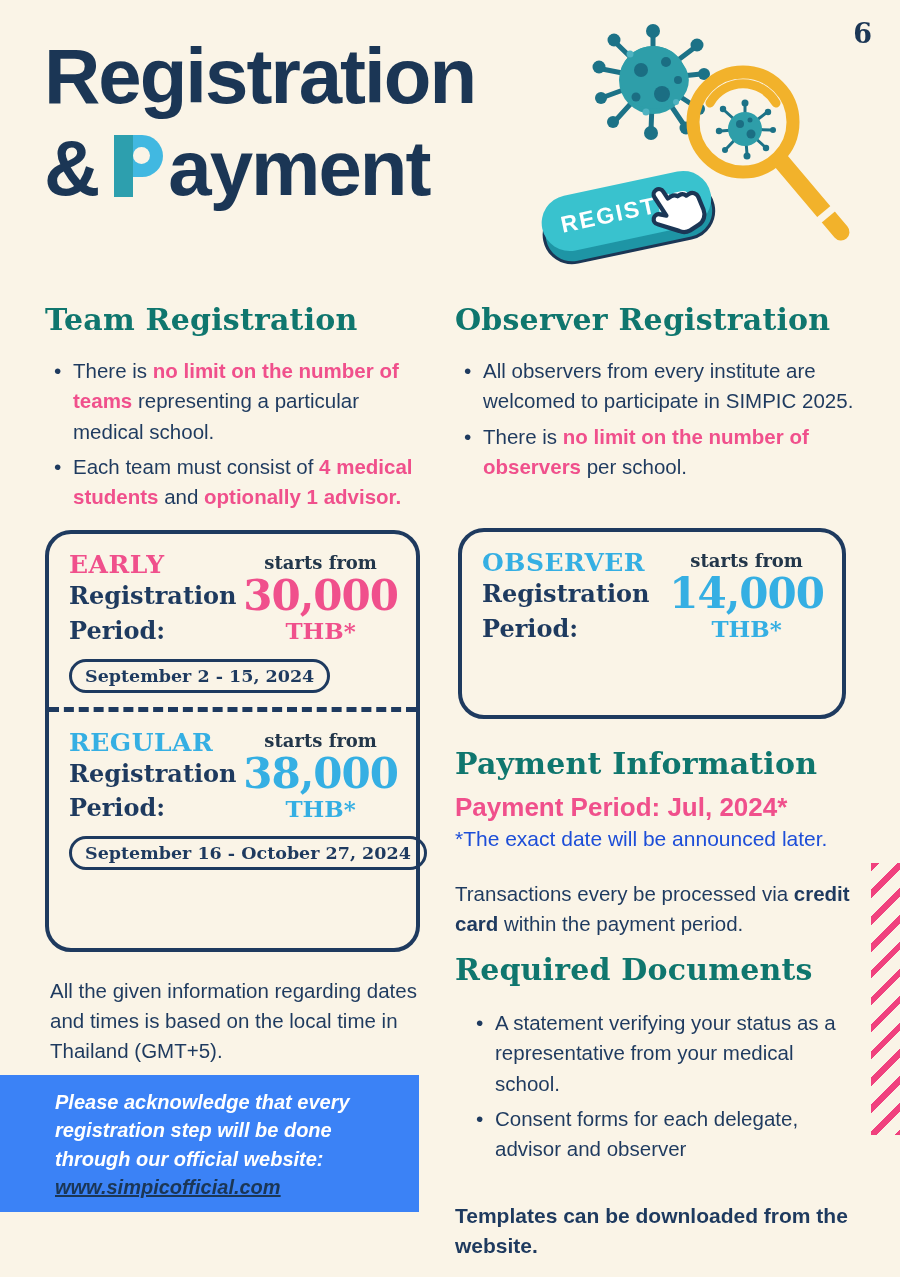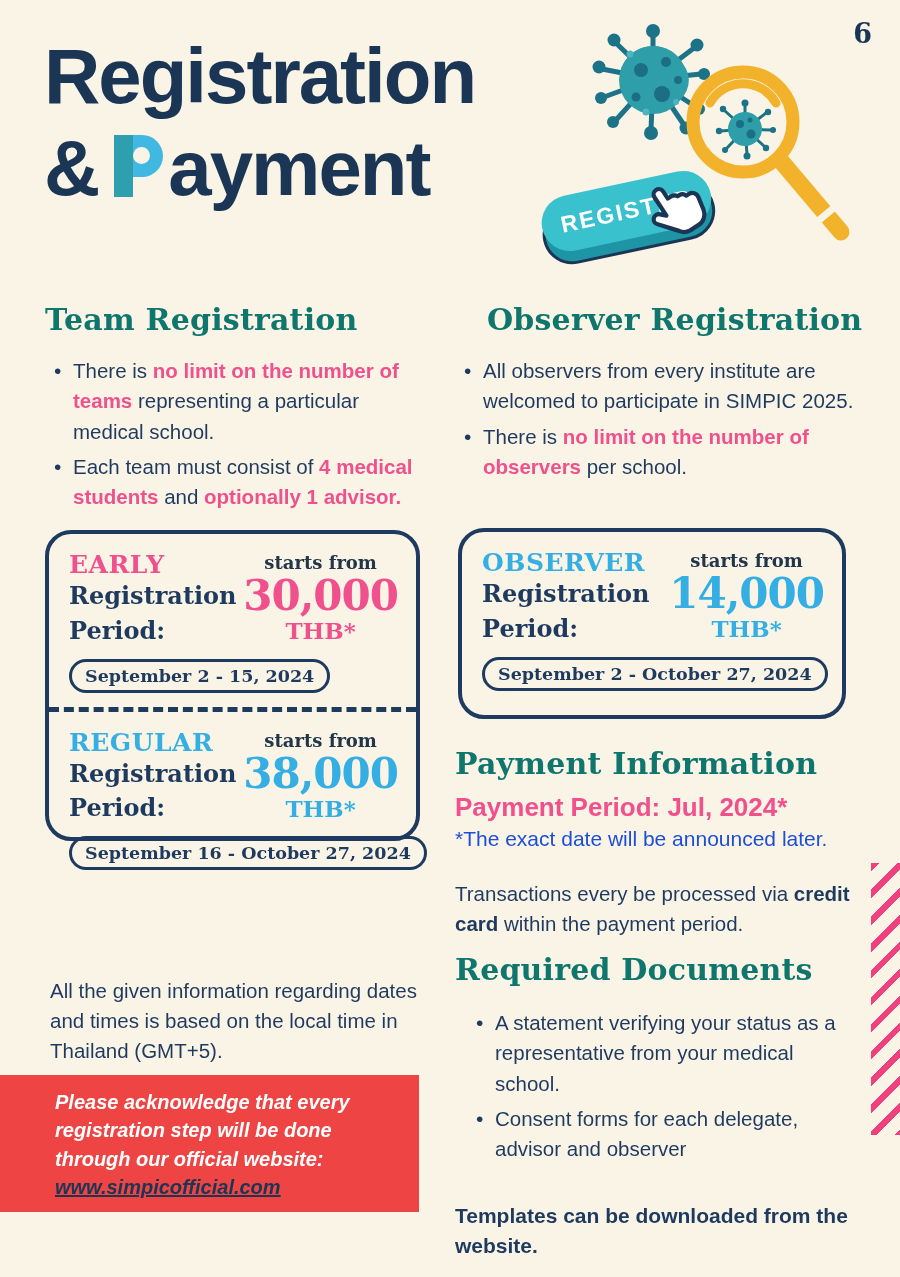--- a/index.html
+++ b/index.html
@@ -54,21 +54,21 @@
 
   .team-bullets { position:absolute; left:48px;  top:356px; width:380px; }
   .obs-bullets  { position:absolute; left:458px; top:356px; width:408px; }
   .req-bullets  { position:absolute; left:470px; top:1008px; width:392px; }
 
   
   .card {
     position:absolute; box-sizing:border-box;
     border:4px solid #1E3A5F; border-radius:26px;
   }
-  .team-card { left:45px; top:530px; width:375px; height:311px; }
+  .team-card { left:45px; top:530px; width:375px; height:422px; }
   .obs-card  { left:458px; top:528px; width:388px; height:191px; }
   .card-section { padding:16px 18px 14px 20px; }
   .card-row { display:flex; justify-content:space-between; align-items:flex-start; }
   .tier { font-family:"DejaVu Serif", serif; font-weight:700; font-size:25px; letter-spacing:0.5px; }
   .reg-label { font-family:"DejaVu Serif", serif; font-weight:700; font-size:24px; line-height:1.45; color:#1E3A5F; }
   .price-col { text-align:center; padding-top:2px; }
   .starts { font-family:"DejaVu Serif", serif; font-weight:700; font-size:18px; color:#22364A; }
   .price { font-family:"DejaVu Serif", serif; font-weight:700; font-size:42px; line-height:1.1; letter-spacing:-1px; }
   .currency { font-family:"DejaVu Serif", serif; font-weight:700; font-size:23px; line-height:1; }
   .pink-txt { color:#F0508C; }
@@ -90,21 +90,21 @@
   }
   .pay-footnote { position:absolute; left:455px; top:827px; font-size:21px; color:#1d4ed8; }
   .pay-body { position:absolute; left:455px; top:858px; width:408px; font-size:20.5px; line-height:1.48; }
   .req-heading { left:455px; top:952px; }
   .req-note { position:absolute; left:455px; top:1180px; width:400px; font-size:21px; font-weight:700; line-height:1.45; }
 
   
   .tz-note { position:absolute; left:50px; top:955px; width:372px; font-size:20.5px; line-height:1.48; }
   .ack-box {
     position:absolute; left:0; top:1075px; width:419px; height:137px;
-    background:#ef4444; box-sizing:border-box;
+    background:#3b82f6; box-sizing:border-box;
     padding:13px 18px 12px 55px;
     color:#FFFFFF; font-style:italic; font-weight:700;
     font-size:20px; line-height:1.42;
   }
   .ack-link { color:#1B3655; text-decoration:underline; cursor:pointer; }
 
   
   .stripes {
     position:absolute; right:0; top:863px; width:29px; height:272px;
     background:repeating-linear-gradient(135deg, #F0417E 0 6px, transparent 6px 19px);
@@ -253,21 +253,21 @@
   </div>
 </div>
 
 <p class="tz-note">All the given information regarding dates and times is based on the local time in Thailand (GMT+5).</p>
 
 <div class="ack-box">
   <span>Please acknowledge that every registration step will be done through our official website:</span><br>
   <span class="ack-link">www.simpicofficial.com</span>
 </div>
 
-<div class="section-heading" style="left:455px; top:302px;margin-left:32px;">Observer Registration</div>
+<div class="section-heading" style="left:455px; top:302px;">Observer Registration</div>
 
 <ul class="bullets obs-bullets">
   <li><span>All observers from every institute are welcomed to participate in SIMPIC 2025.</span></li>
   <li><span>There is </span><span class="hl">no limit on the number of observers</span><span> per school.</span></li>
 </ul>
 
 <div class="card obs-card">
   <div class="card-section">
     <div class="card-row">
       <div>
@@ -276,21 +276,20 @@
           <div>Registration</div>
           <div>Period:</div>
         </div>
       </div>
       <div class="price-col">
         <div class="starts">starts from</div>
         <div class="price blue-txt">14,000</div>
         <div class="currency blue-txt">THB*</div>
       </div>
     </div>
-    <div class="date-pill">September 2 - October 27, 2024</div>
   </div>
 </div>
 
 <div class="section-heading pay-heading">Payment Information</div>
 <div class="pay-period">Payment Period: Jul, 2024*</div>
 <div class="pay-footnote">*The exact date will be announced later.</div>
 <p class="pay-body"><span>Transactions every be processed via </span><span class="b">credit card</span><span> within the payment period.</span></p>
 
 <div class="section-heading req-heading">Required Documents</div>
 <ul class="bullets req-bullets">

